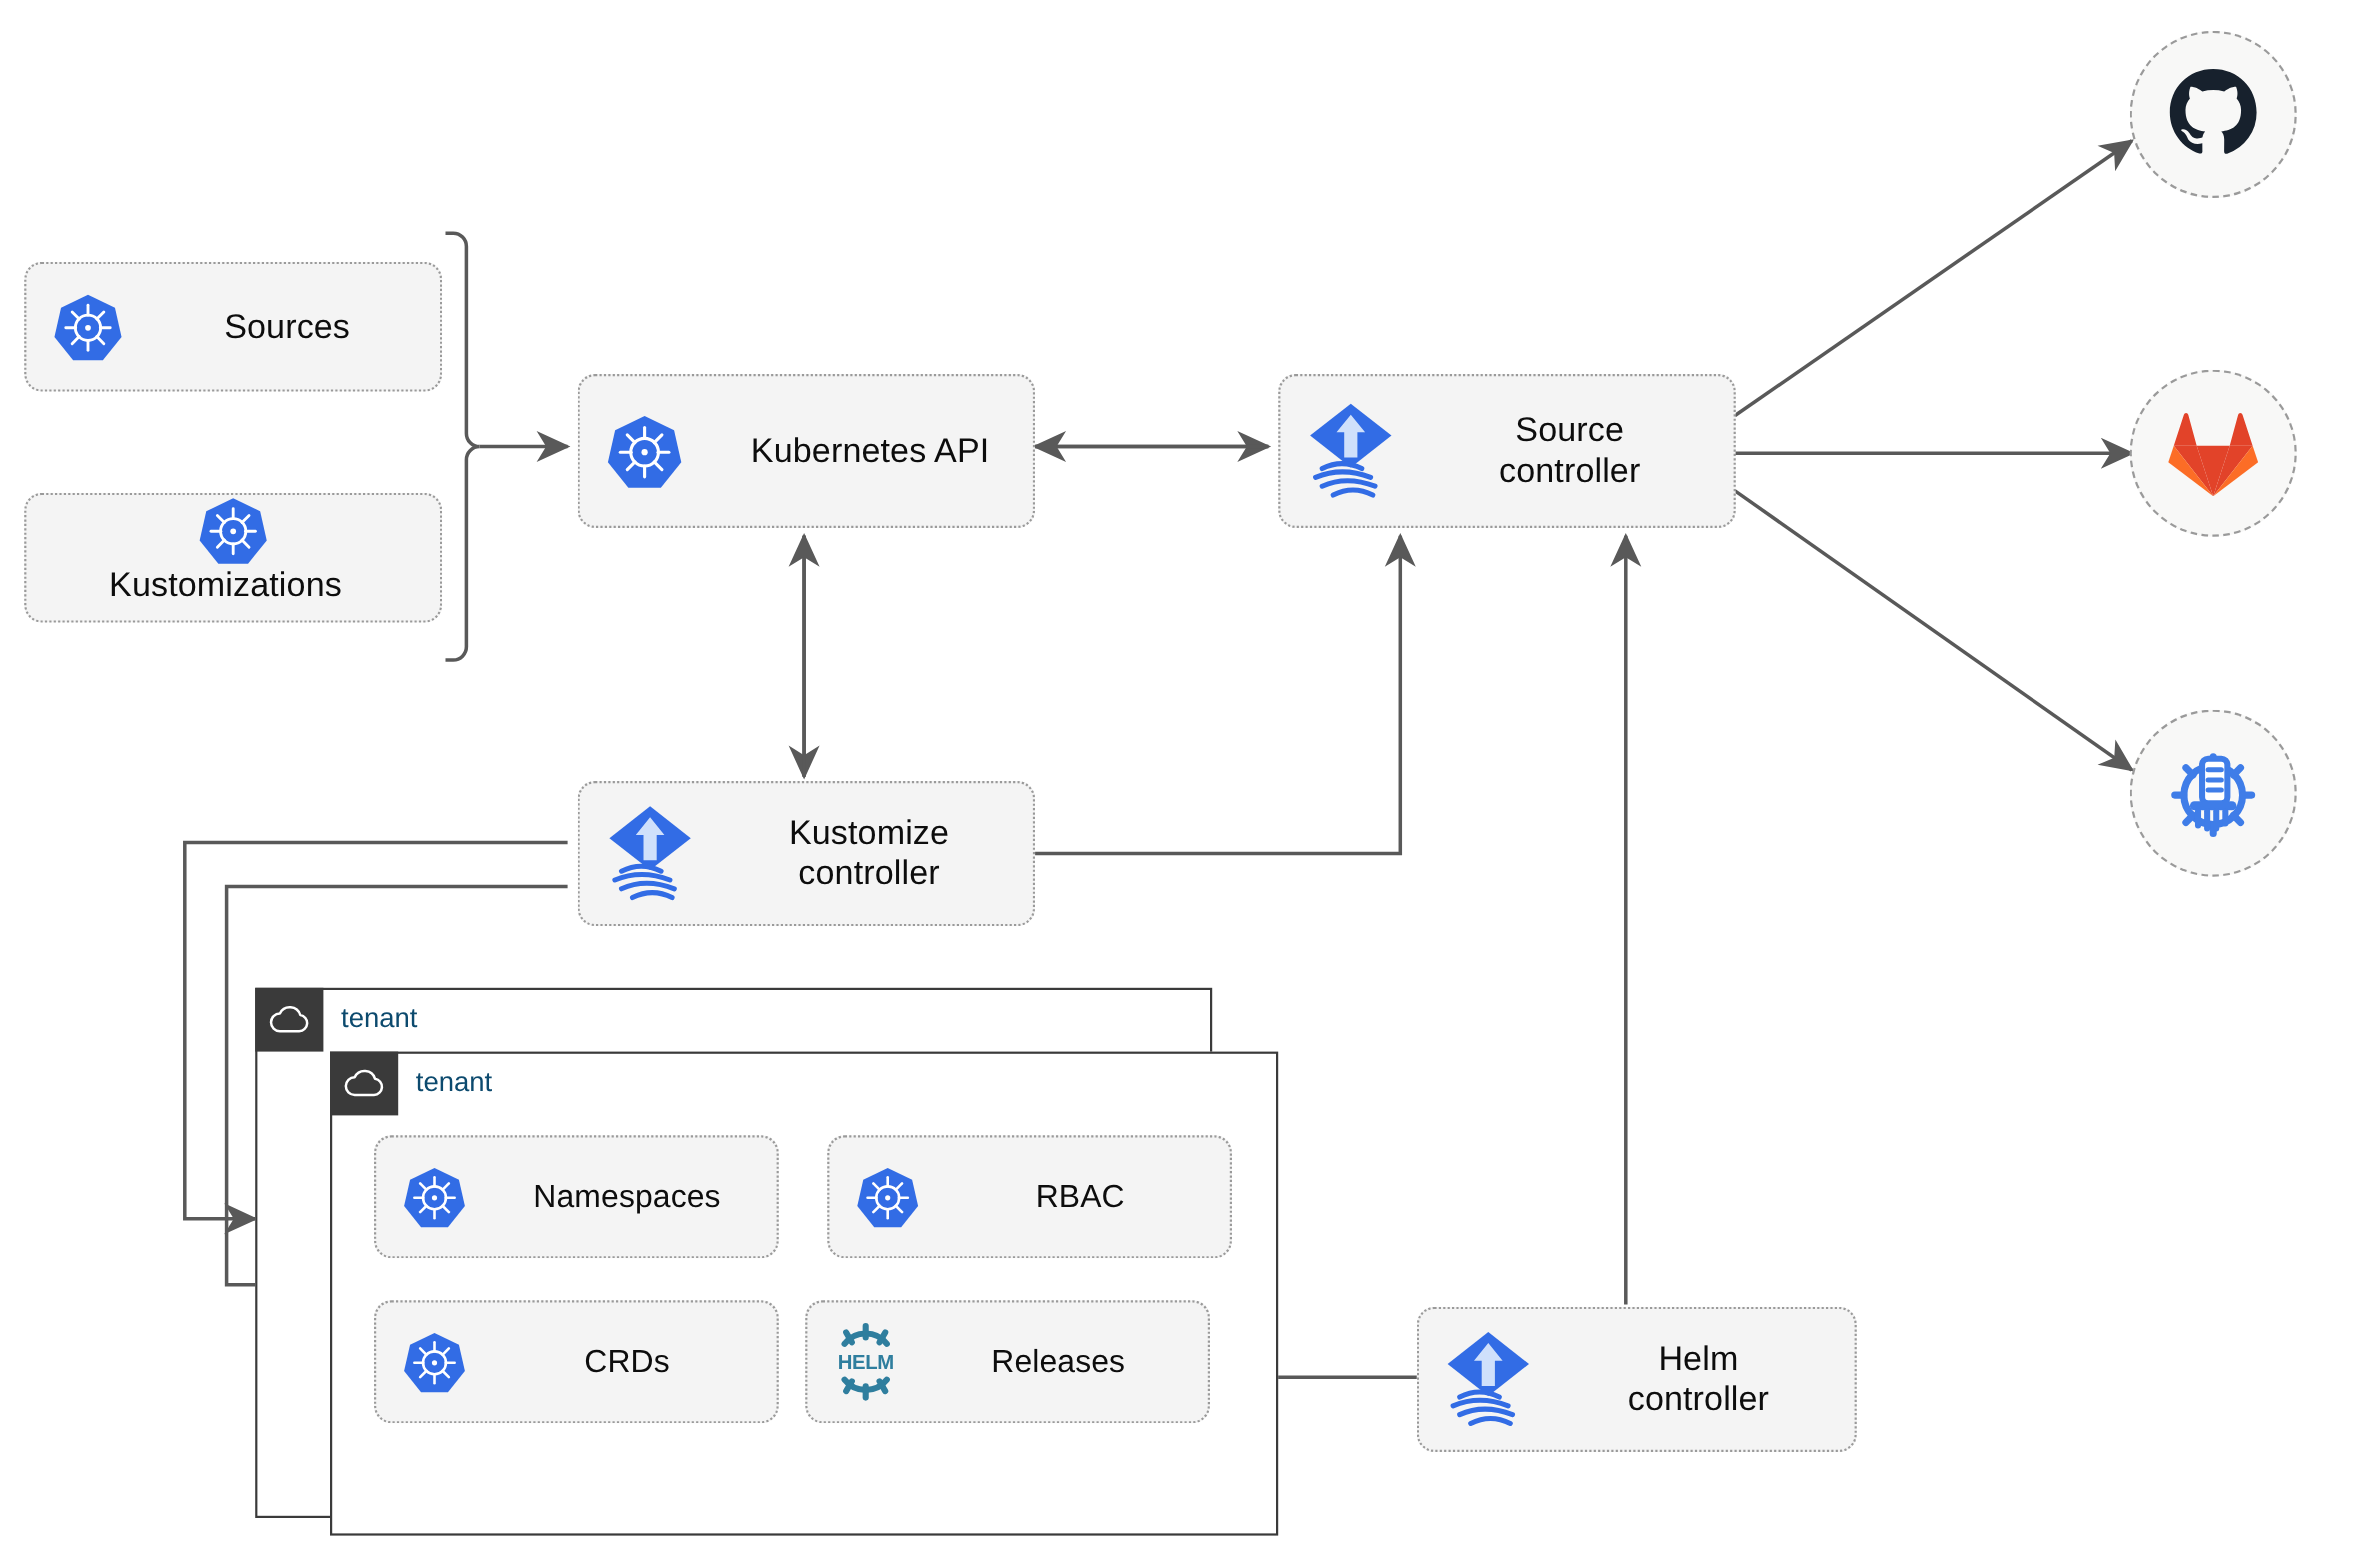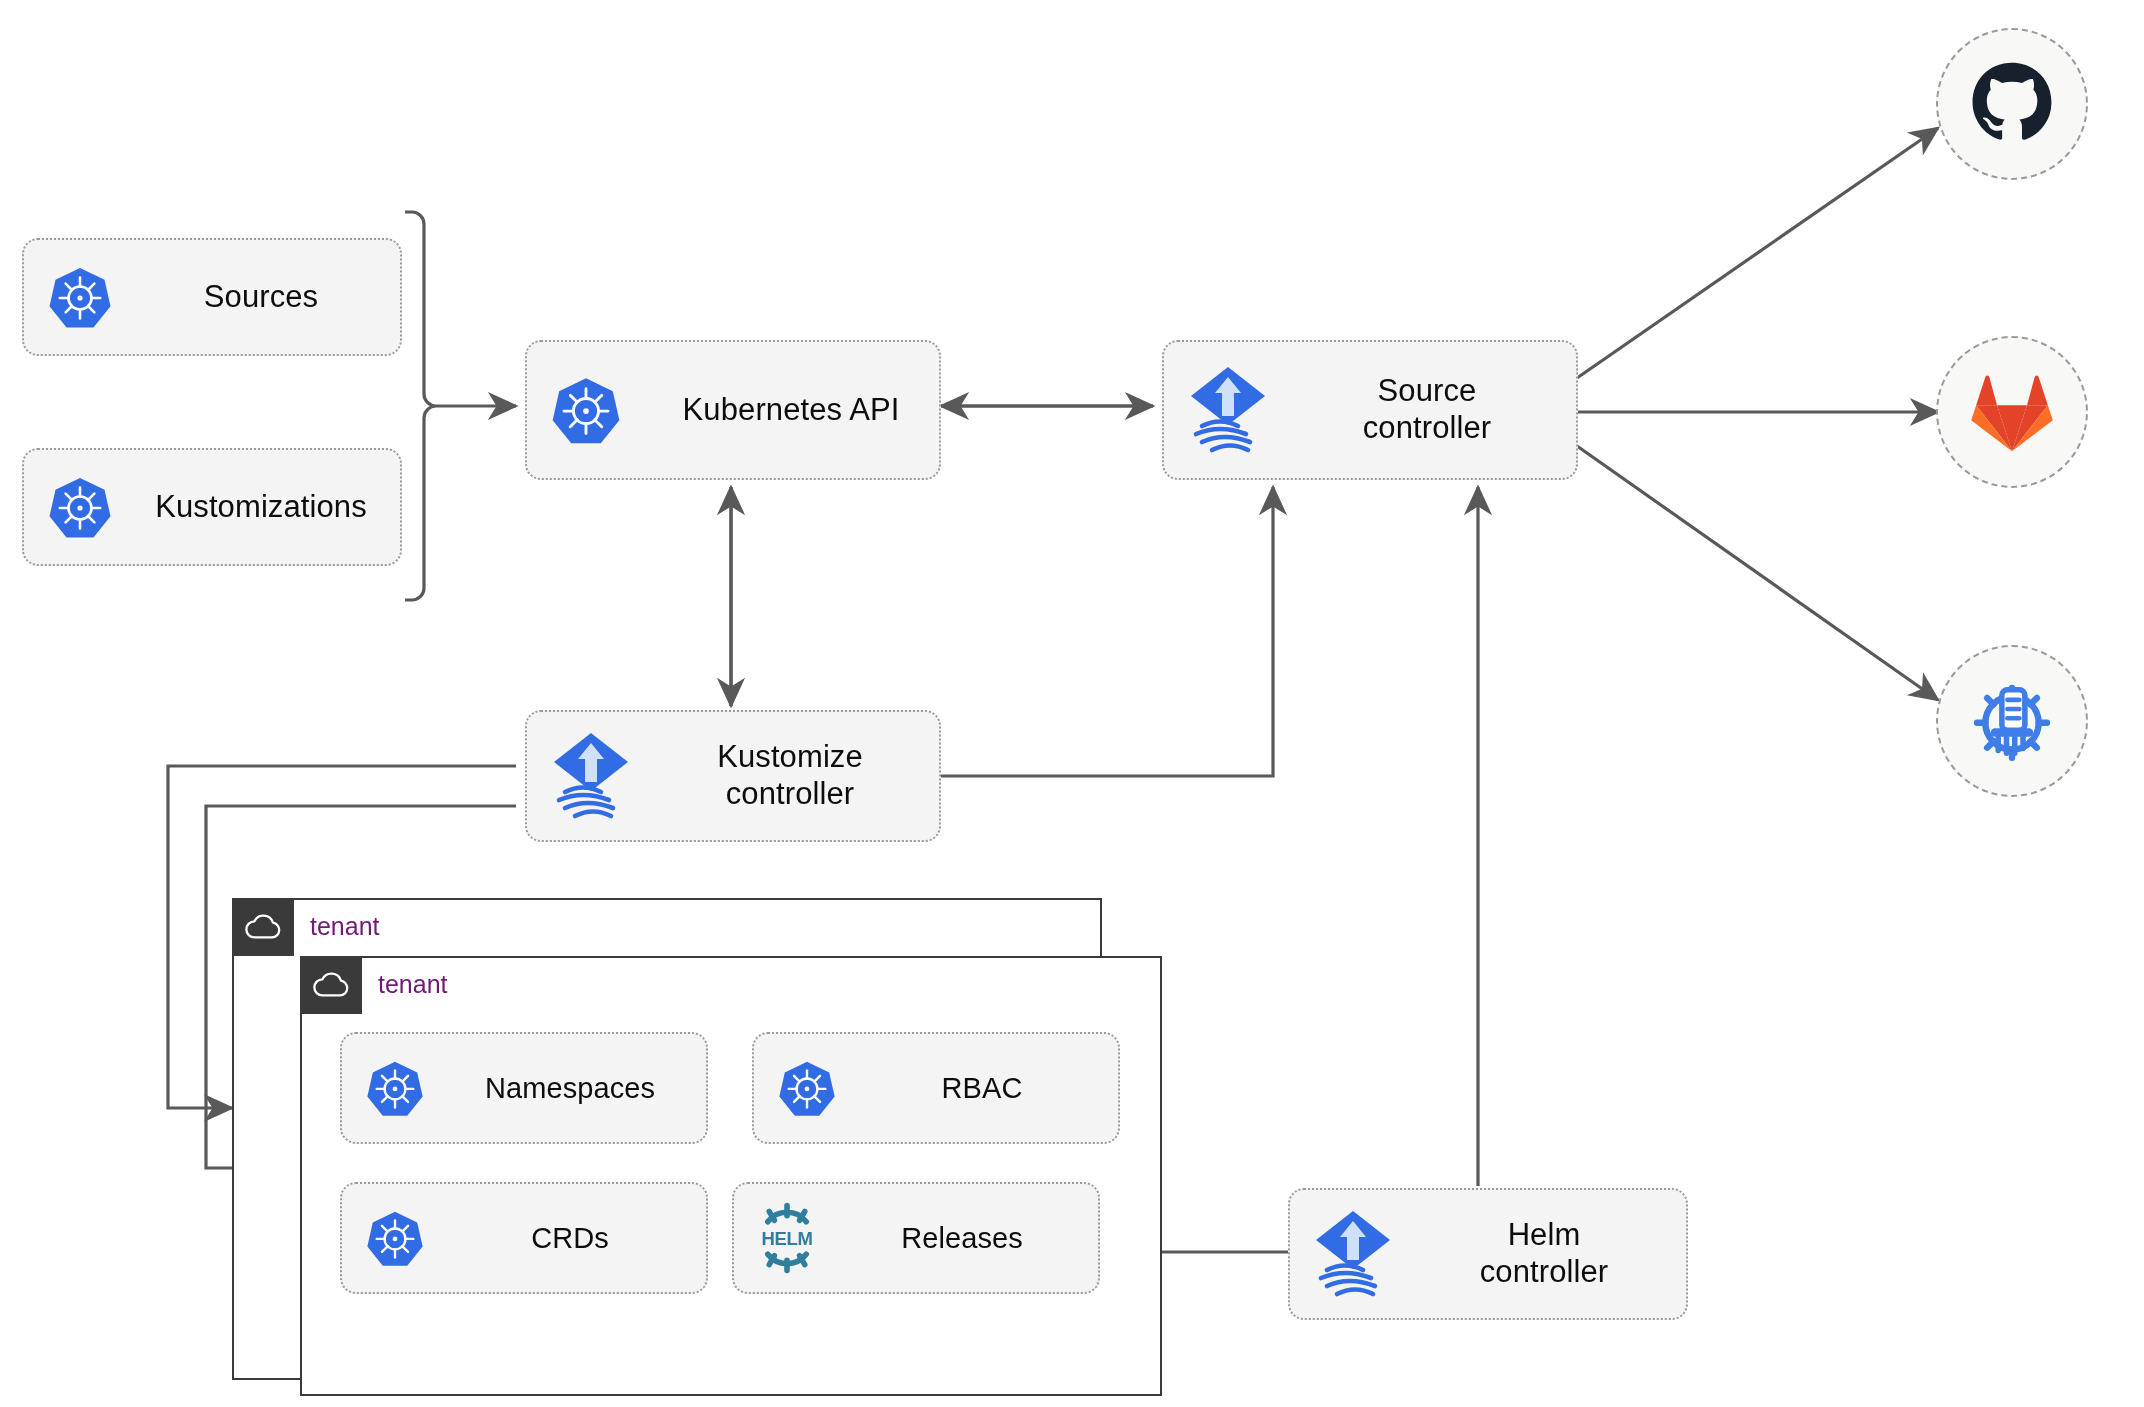--- a/index.html
+++ b/index.html
@@ -34,21 +34,21 @@
   
   .tenant{
     position:absolute;background:#ffffff;border:2.5px solid #3a3a3a;box-sizing:border-box;
   }
   .tenant-tab{
     position:absolute;left:-2.5px;top:-2.5px;height:58px;
     background:#3a3a3a;display:flex;align-items:center;justify-content:center;width:62px;
   }
   .tenant-name{
     position:absolute;top:-2.5px;height:58px;display:flex;align-items:center;
-    font-size:25px;color:#701a75;
+    font-size:25px;color:#0c4a6e;
   }
 
   
   #wires{position:absolute;left:0;top:0;width:2144px;height:1407px;pointer-events:none;}
 
   .kube-svg{display:block;}
 </style>
 </head>
 <body>
 
@@ -108,21 +108,21 @@
           <path d="M17.6 18.6 L24 25"></path>
             <path d="M40 41 L46.4 47.4"></path>
           <path d="M46.4 18.6 L40 25"></path>
             <path d="M24 41 L17.6 47.4"></path>
         </g>
       </svg>
     </span>
     <span class="lbl">Sources</span>
   </div>
 
-  <div class="node" style="left:22px;top:448px;width:380px;height:118px;">
+  <div class="node" style="left:22px;top:448px;width:380px;height:118px;flex-direction:column;">
     <span class="ico" style="width:112px;">
       <svg class="kube-svg" width="64" height="64" viewBox="0 0 64 64">
         <path d="M32 3 L56.5 14.8 L62.5 41.3 L45.5 62.5 L18.5 62.5 L1.5 41.3 L7.5 14.8 Z" fill="#326CE5"></path>
         <g fill="none" stroke="#ffffff" stroke-width="2.6" stroke-linecap="round">
           <circle cx="32" cy="33" r="11.5"></circle>
           <circle cx="32" cy="33" r="2.6" fill="#fff" stroke="none"></circle>
           <path d="M32 12.5 V21.5"></path>
             <path d="M32 44.5 V53.5"></path>
           <path d="M11.8 33 H20.8"></path>
             <path d="M43.2 33 H52.2"></path>

